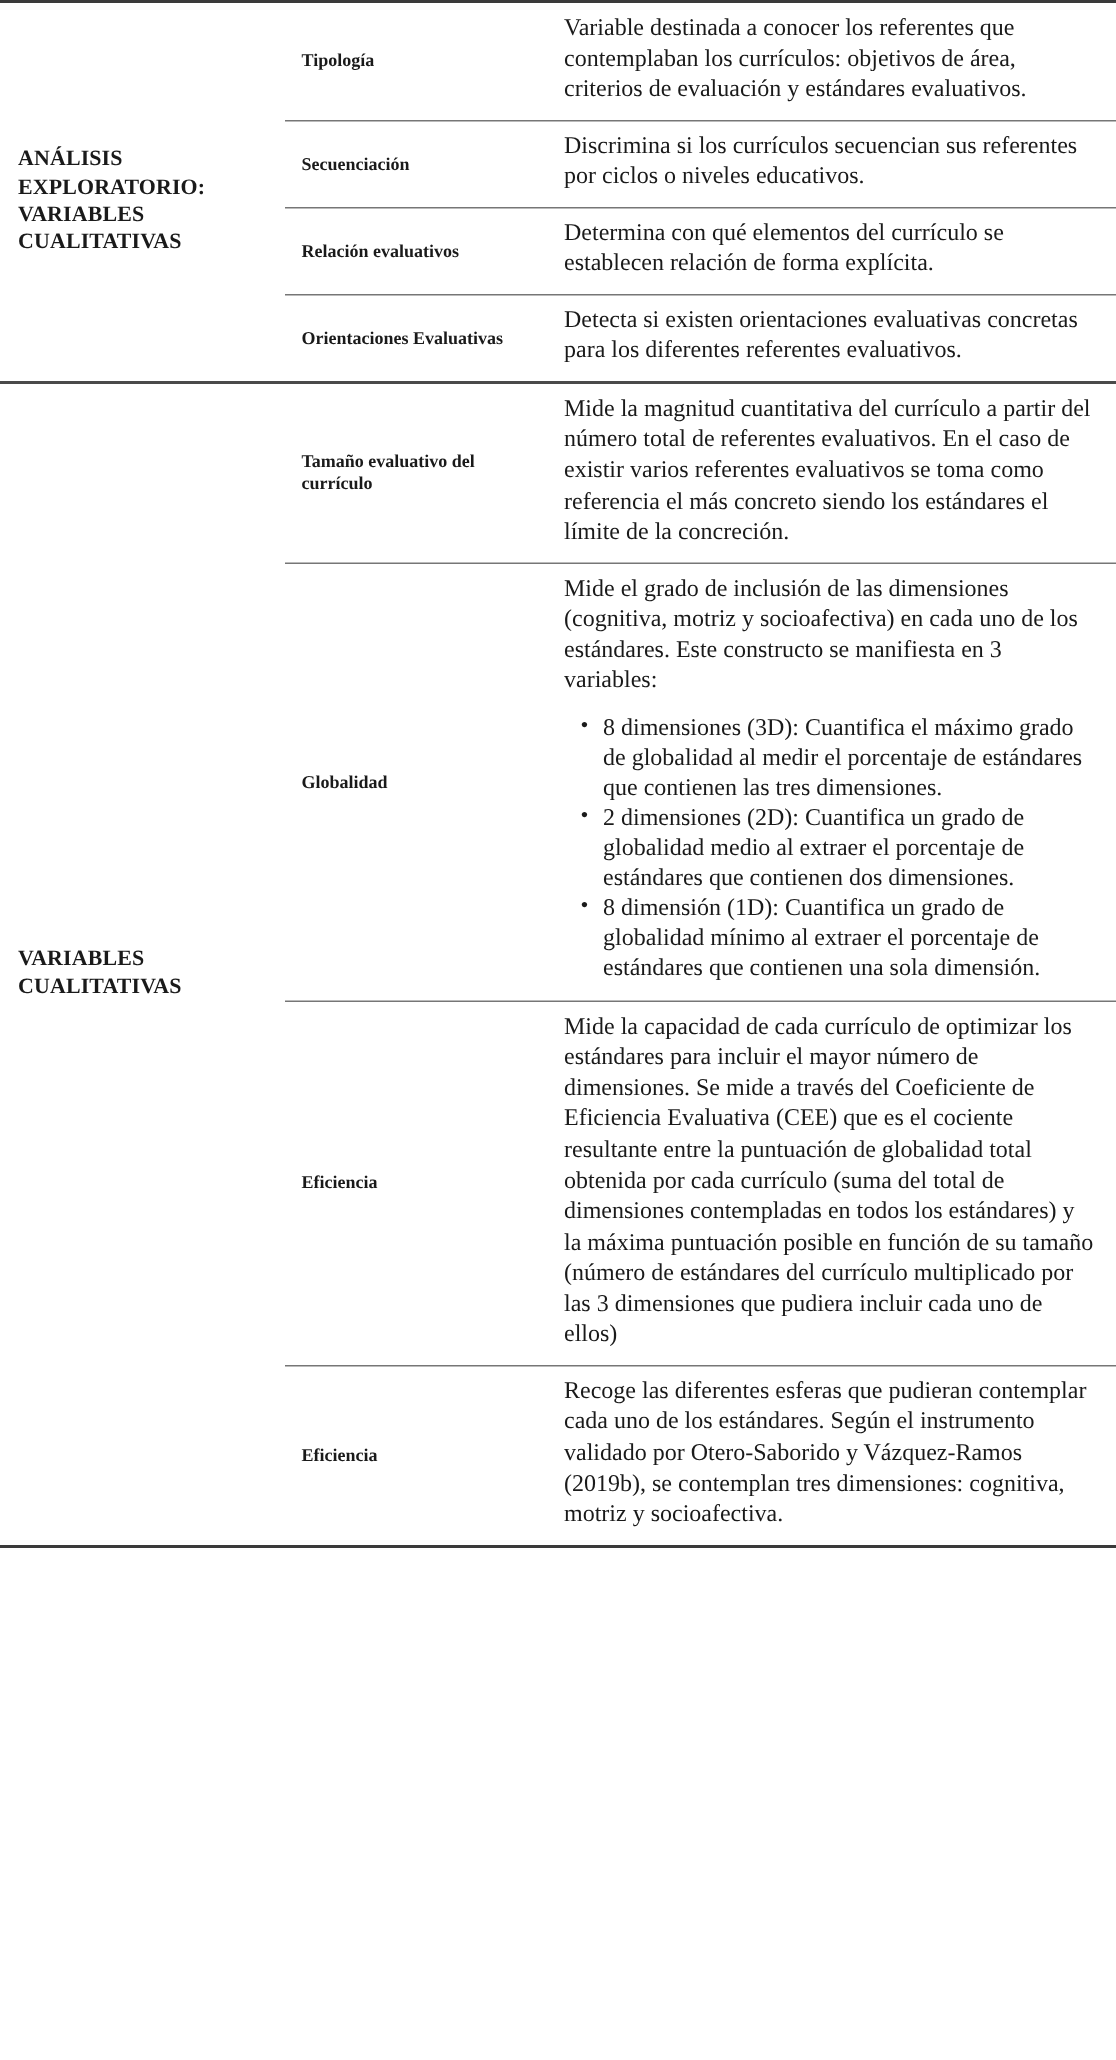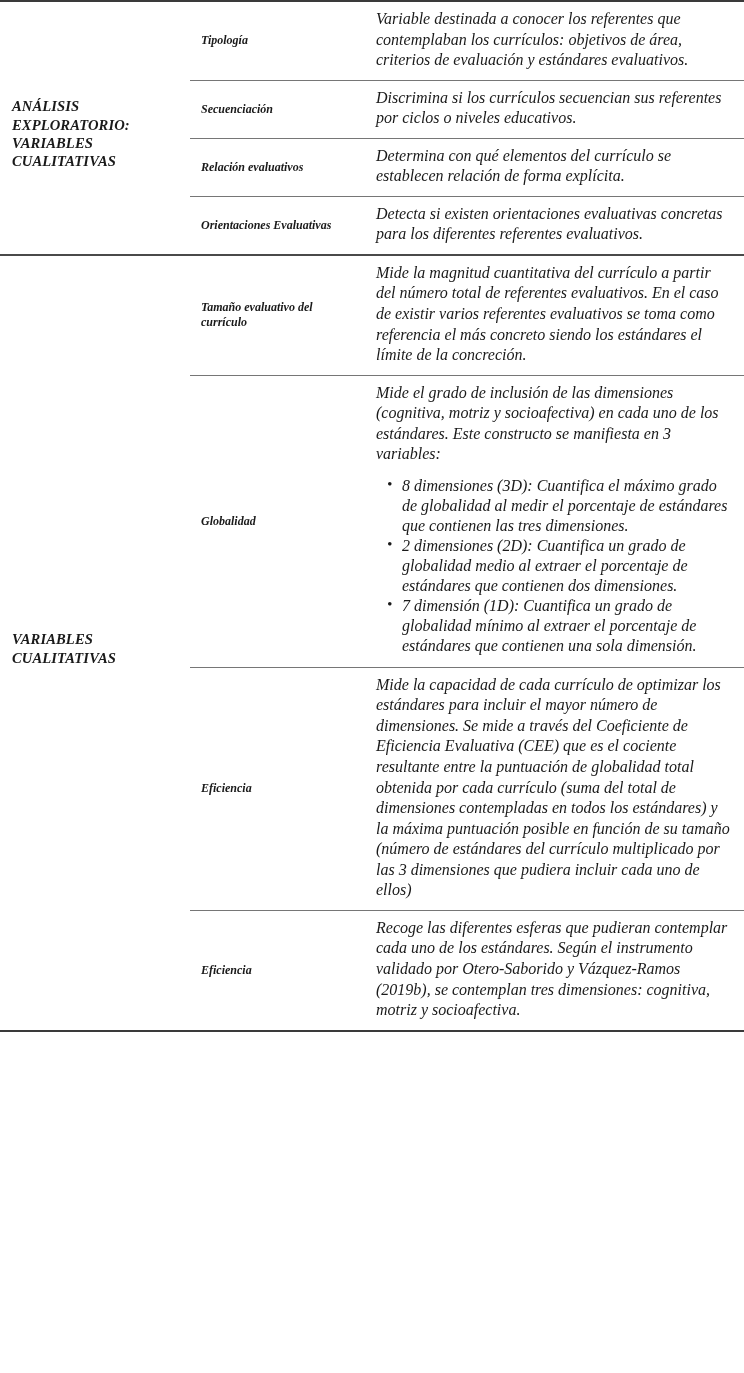--- a/index.html
+++ b/index.html
@@ -39,21 +39,20 @@
   }
 
   
   tbody.section + tbody.section {
     border-top: 2.2px solid #4a4a4a;
   }
 
   td {
     vertical-align: top;
     padding: 0;
-    font-style: italic;
   }
 
   
   td.group {
     vertical-align: middle;
     padding: 12px 8px 0 12px;
     font-weight: bold;
     font-size: 14.6px;
     line-height: 1.26;
     letter-spacing: 0.1px;
@@ -143,21 +142,21 @@
         <td class="vname">Tamaño evaluativo del currículo</td>
         <td class="desc">Mide la magnitud cuantitativa del currículo a partir del número total de referentes evaluativos. En el caso de existir varios referentes evaluativos se toma como referencia el más concreto siendo los estándares el límite de la concreción.</td>
       </tr>
       <tr class="rowsep">
         <td class="vname">Globalidad</td>
         <td class="desc">
           <p>Mide el grado de inclusión de las dimensiones (cognitiva, motriz y socioafectiva) en cada uno de los estándares. Este constructo se manifiesta en 3 variables:</p>
           <ul class="dims">
             <li>8 dimensiones (3D): Cuantifica el máximo grado de globalidad al medir el porcentaje de estándares que contienen las tres dimensiones.</li>
             <li>2 dimensiones (2D): Cuantifica un grado de globalidad medio al extraer el porcentaje de estándares que contienen dos dimensiones.</li>
-            <li>7 dimensión (1D): Cuantifica un grado de globalidad mínimo al extraer el porcentaje de estándares que contienen una sola dimensión.</li>
+            <li>8 dimensión (1D): Cuantifica un grado de globalidad mínimo al extraer el porcentaje de estándares que contienen una sola dimensión.</li>
           </ul>
         </td>
       </tr>
       <tr class="rowsep">
         <td class="vname">Eficiencia</td>
         <td class="desc">Mide la capacidad de cada currículo de optimizar los estándares para incluir el mayor número de dimensiones. Se mide a través del Coeficiente de Eficiencia Evaluativa (CEE) que es el cociente resultante entre la puntuación de globalidad total obtenida por cada currículo (suma del total de dimensiones contempladas en todos los estándares) y la máxima puntuación posible en función de su tamaño (número de estándares del currículo multiplicado por las 3 dimensiones que pudiera incluir cada uno de ellos)</td>
       </tr>
       <tr class="rowsep">
         <td class="vname">Eficiencia</td>
         <td class="desc">Recoge las diferentes esferas que pudieran contemplar cada uno de los estándares. Según el instrumento validado por Otero-Saborido y Vázquez-Ramos (2019b), se contemplan tres dimensiones: cognitiva, motriz y socioafectiva.</td>

